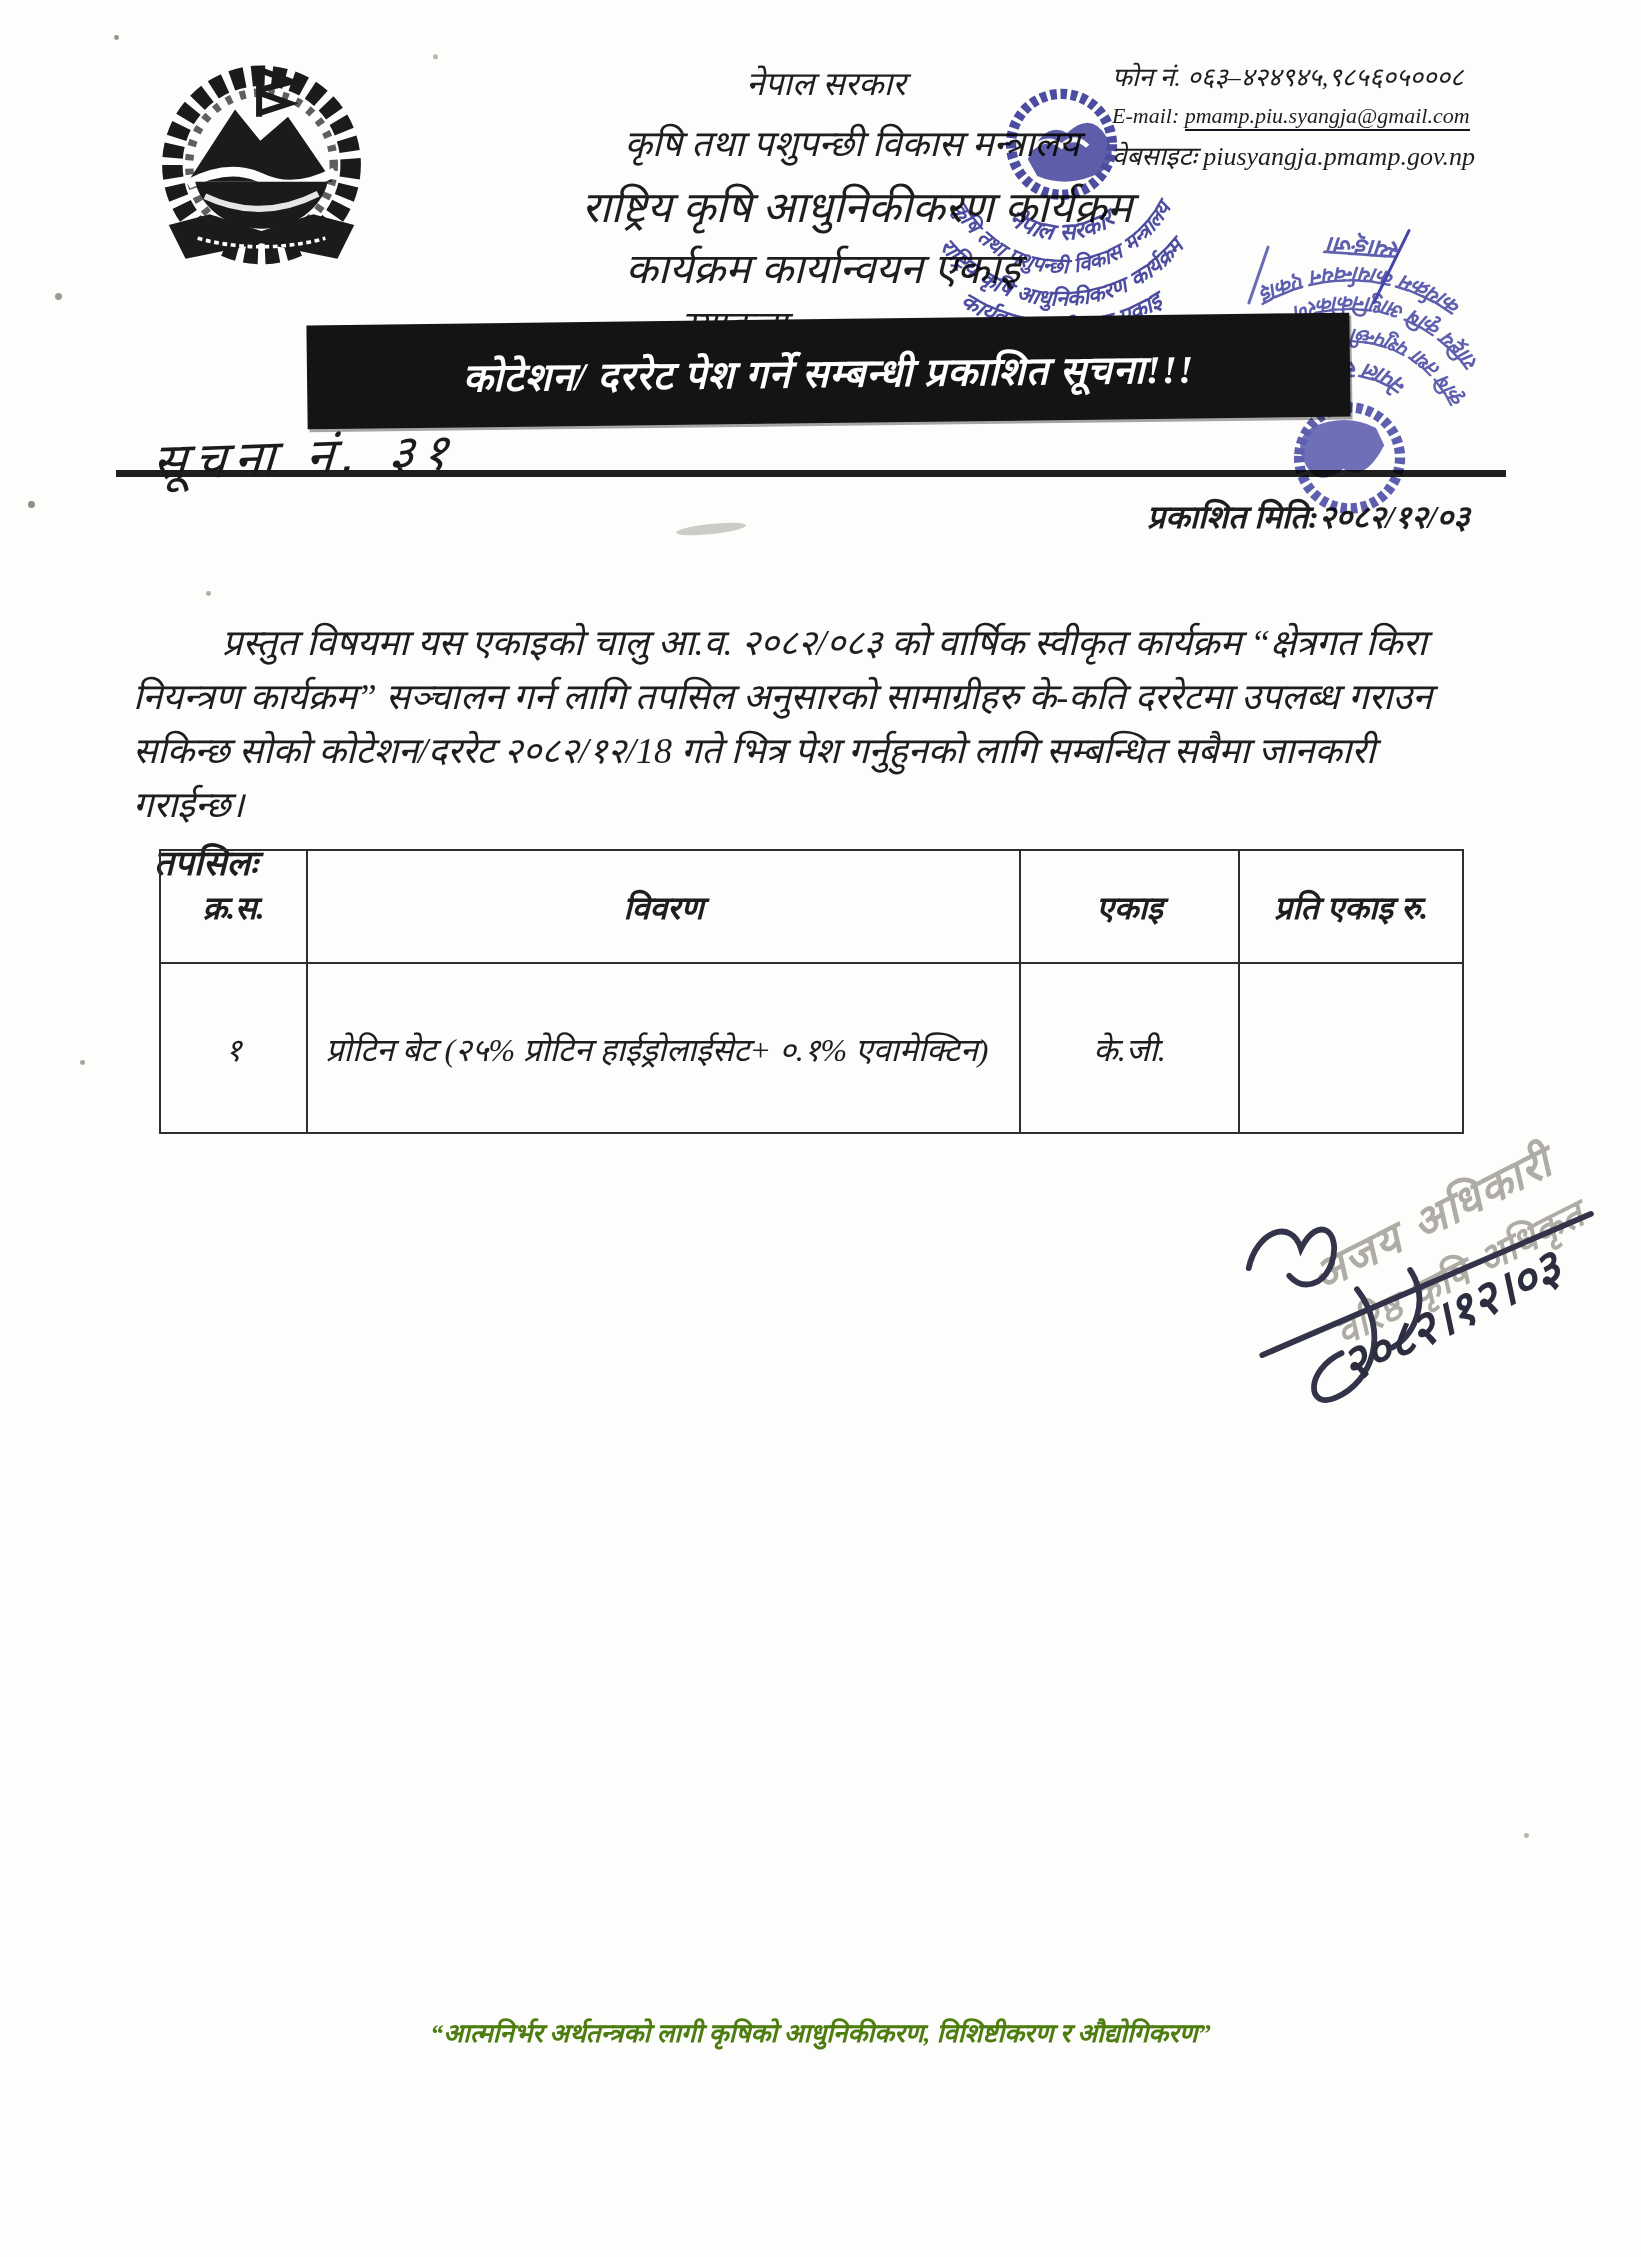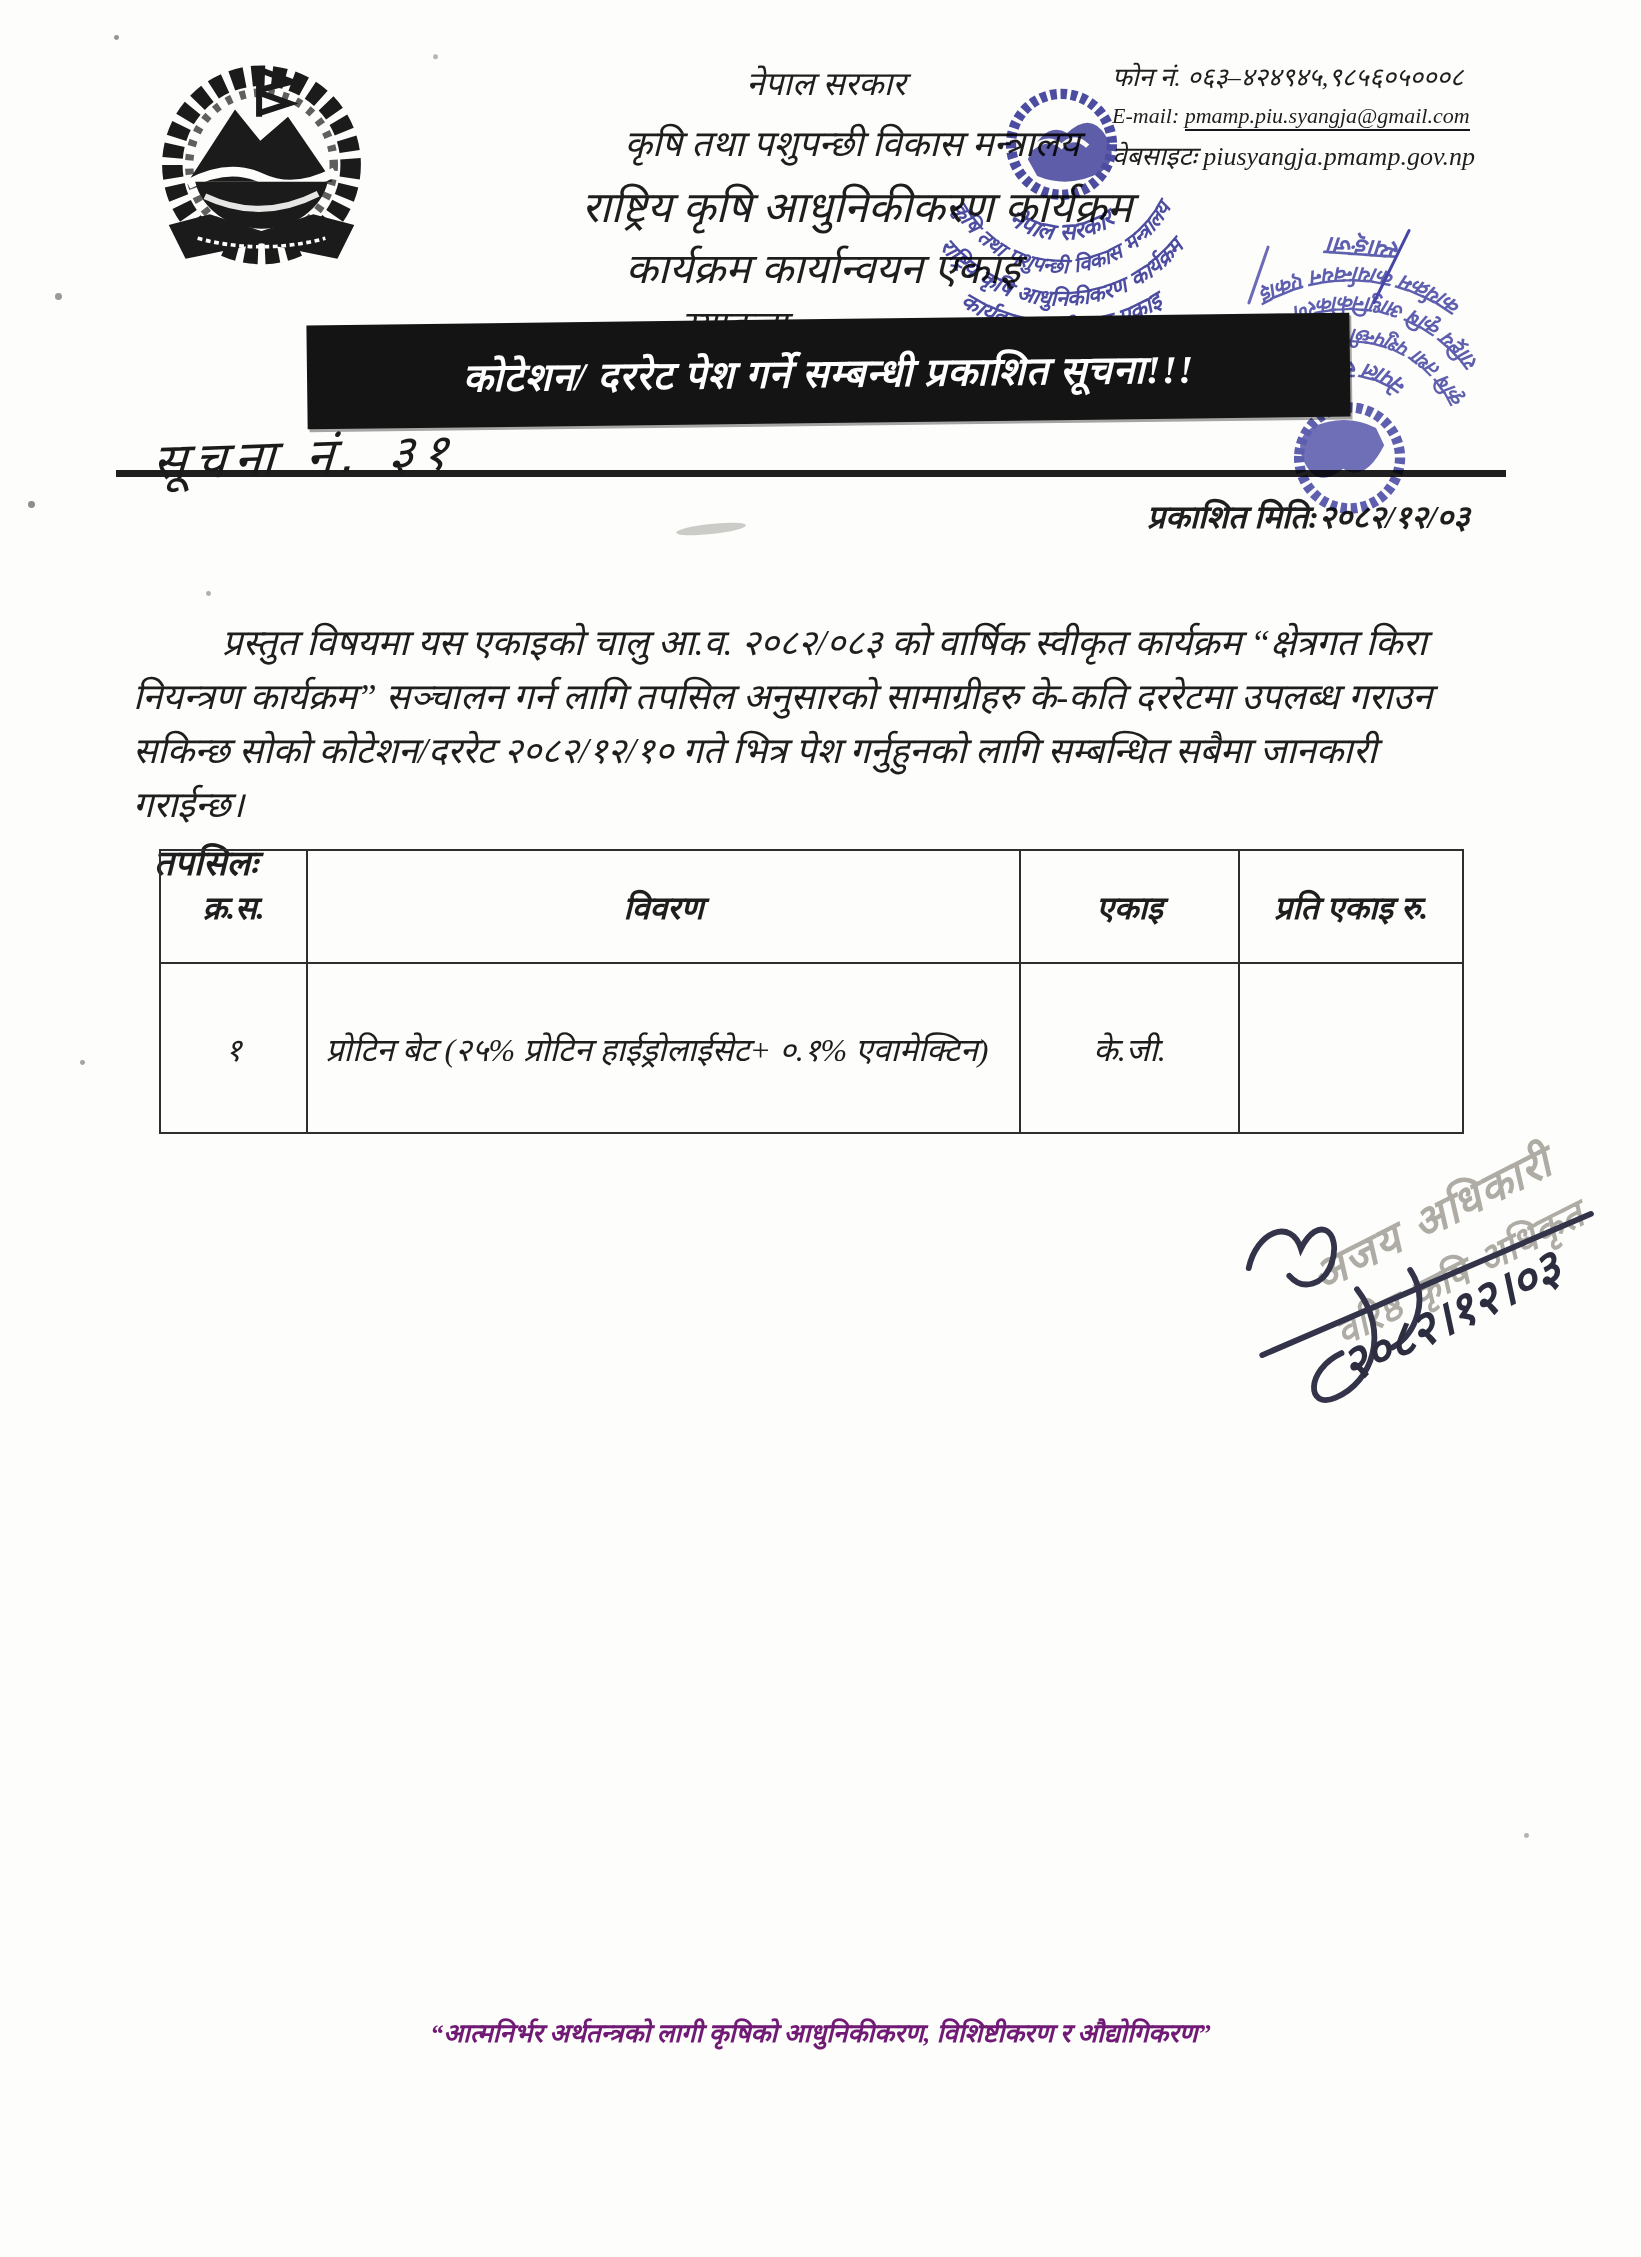--- a/index.html
+++ b/index.html
@@ -68,21 +68,21 @@
   .officer{
     position:absolute;left:1296px;top:1253px;z-index:5;
     transform:rotate(-27deg);transform-origin:left top;
     font-family:"DejaVu Sans",sans-serif;font-weight:bold;text-align:center;
     opacity:.85;white-space:nowrap;
   }
   .officer .nm{font-size:43px;letter-spacing:1.9px;}
   .officer .tt{font-size:37px;letter-spacing:1px;margin-top:5.8px;}
   
   .footer{position:absolute;left:0;top:2014px;width:100%;text-align:center;
-    font-size:26px;font-weight:bold;color:#701a75;}
+    font-size:26px;font-weight:bold;color:#4d7c0f;}
   
   .smudge{position:absolute;left:676px;top:524px;width:70px;height:9.7px;background:#8d8d87;
     border-radius:50%;opacity:.45;transform:rotate(-6deg);}
   .speck{position:absolute;left:114px;top:35px;width:4.8px;height:4.8px;border-radius:50%;background:#95958f;
     box-shadow:-58px 259px 0 1px #9b9b95,-34px 1025px 0 0 #a5a59f,92px 556px 0 0 #b0b0aa,
                1410px 1798px 0 0 #b4b4ae,319px 19.3px 0 0 #b7b7b1,-85px 467px 0 1px #8f8f89;}
 </style>
 </head>
 <body>
 
@@ -166,21 +166,21 @@
   </div>
 
   <div class="handnote">सूचना नं. ३१</div>
   <div class="rule"></div>
 
   <div class="pubdate">प्रकाशित मिति:२०८२/१२/०३</div>
 
   <div class="body-par">
     <div class="ln indent">प्रस्तुत विषयमा यस एकाइको चालु आ.व. २०८२/०८३ को वार्षिक स्वीकृत कार्यक्रम “क्षेत्रगत किरा</div>
     <div class="ln">नियन्त्रण कार्यक्रम” सञ्चालन गर्न लागि तपसिल अनुसारको सामाग्रीहरु के-कति दररेटमा उपलब्ध गराउन</div>
-    <div class="ln">सकिन्छ सोको कोटेशन/दररेट २०८२/१२/१०  गते भित्र पेश गर्नुहुनको लागि सम्बन्धित सबैमा जानकारी</div>
+    <div class="ln">सकिन्छ सोको कोटेशन/दररेट २०८२/१२/18  गते भित्र पेश गर्नुहुनको लागि सम्बन्धित सबैमा जानकारी</div>
     <div class="ln">गराईन्छ।</div>
   </div>
   <div class="tapasil">तपसिलः</div>
 
   <div class="sched">
     <div class="cell hdr">क्र.स.</div>
     <div class="cell hdr">विवरण</div>
     <div class="cell hdr">एकाइ</div>
     <div class="cell hdr last">प्रति एकाइ रु.</div>
     <div class="cell">१</div>

